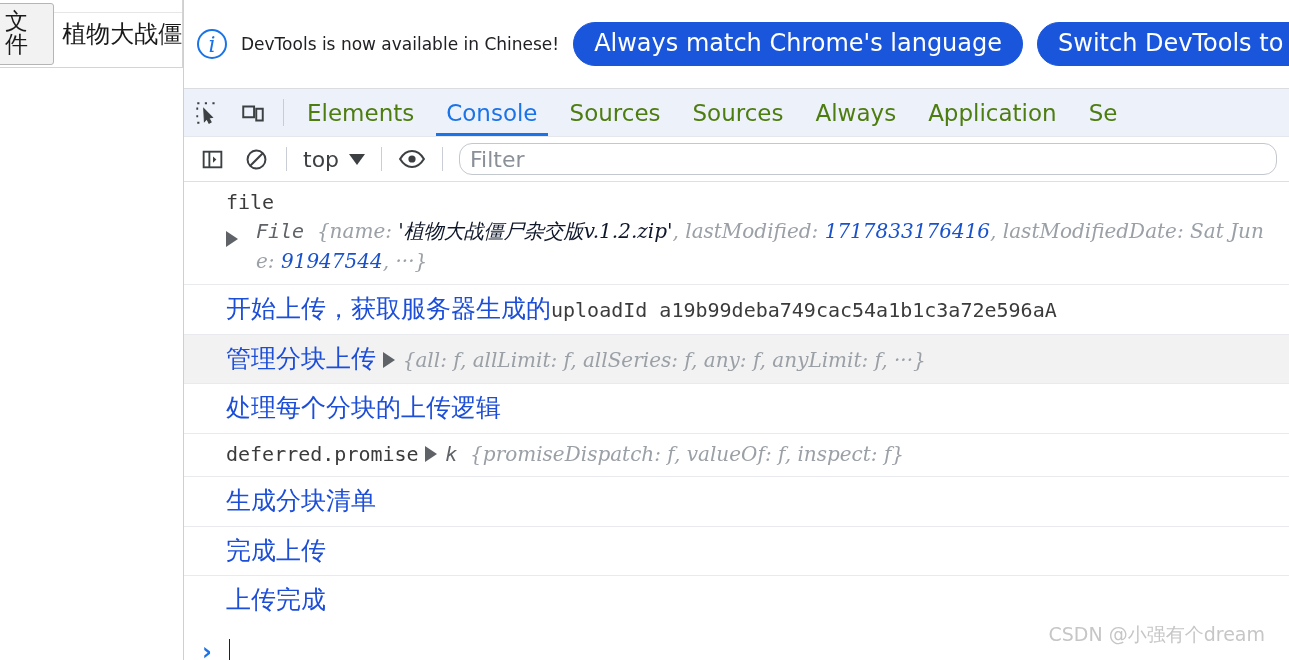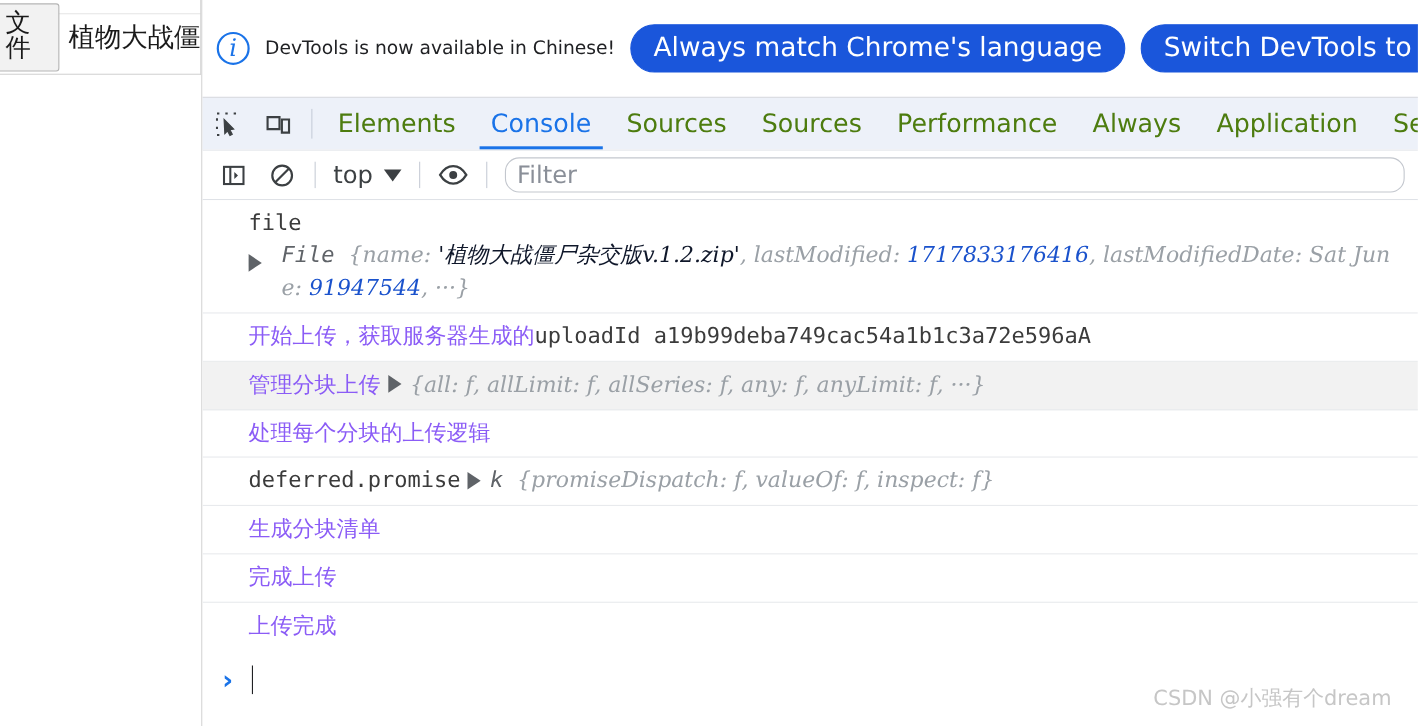--- a/index.html
+++ b/index.html
@@ -255,22 +255,22 @@
   }
   .msg-row.hovered { background: #f2f2f2; }
   .msg-row.no-border { border-bottom: none; }
 
   .mono {
     font-family: "DejaVu Sans Mono", monospace;
     font-size: 20px;
   }
   .cjk {
     font-family: "DejaVu Serif", serif;
-    font-size: 20px;
-    color: #8b5cf6;
+    font-size: 25px;
+    color: #1d4ed8;
     margin-top: 28px;
   }
   .obj-preview {
     font-family: "DejaVu Serif", serif;
     font-style: italic;
     font-size: 20px;
     color: #9aa0a6;
   }
   .obj-ctor {
     font-family: "DejaVu Sans Mono", monospace;
@@ -377,21 +377,20 @@
       <svg width="26" height="26" viewBox="0 0 24 24" fill="none" stroke="#3c4043" stroke-width="1.8">
         <path d="M3 6h10v10H3z"></path>
         <path d="M15 8h6v11h-6z"></path>
       </svg>
     </div>
     <div class="tb-sep"></div>
     <div class="tab">Elements</div>
     <div class="tab active">Console</div>
     <div class="tab">Sources</div>
     <div class="tab">Sources</div>
-    <div class="tab">Performance</div>
     <div class="tab">Always</div>
     <div class="tab">Application</div>
     <div class="tab">Se</div>
   </div>
 
   <div id="console-toolbar">
     <div class="ct-btn">
       <svg width="25" height="25" viewBox="0 0 24 24" fill="none" stroke="#3c4043" stroke-width="1.8">
         <rect x="3.5" y="4.5" width="17" height="15"></rect>
         <path d="M9 4.5v15"></path>

